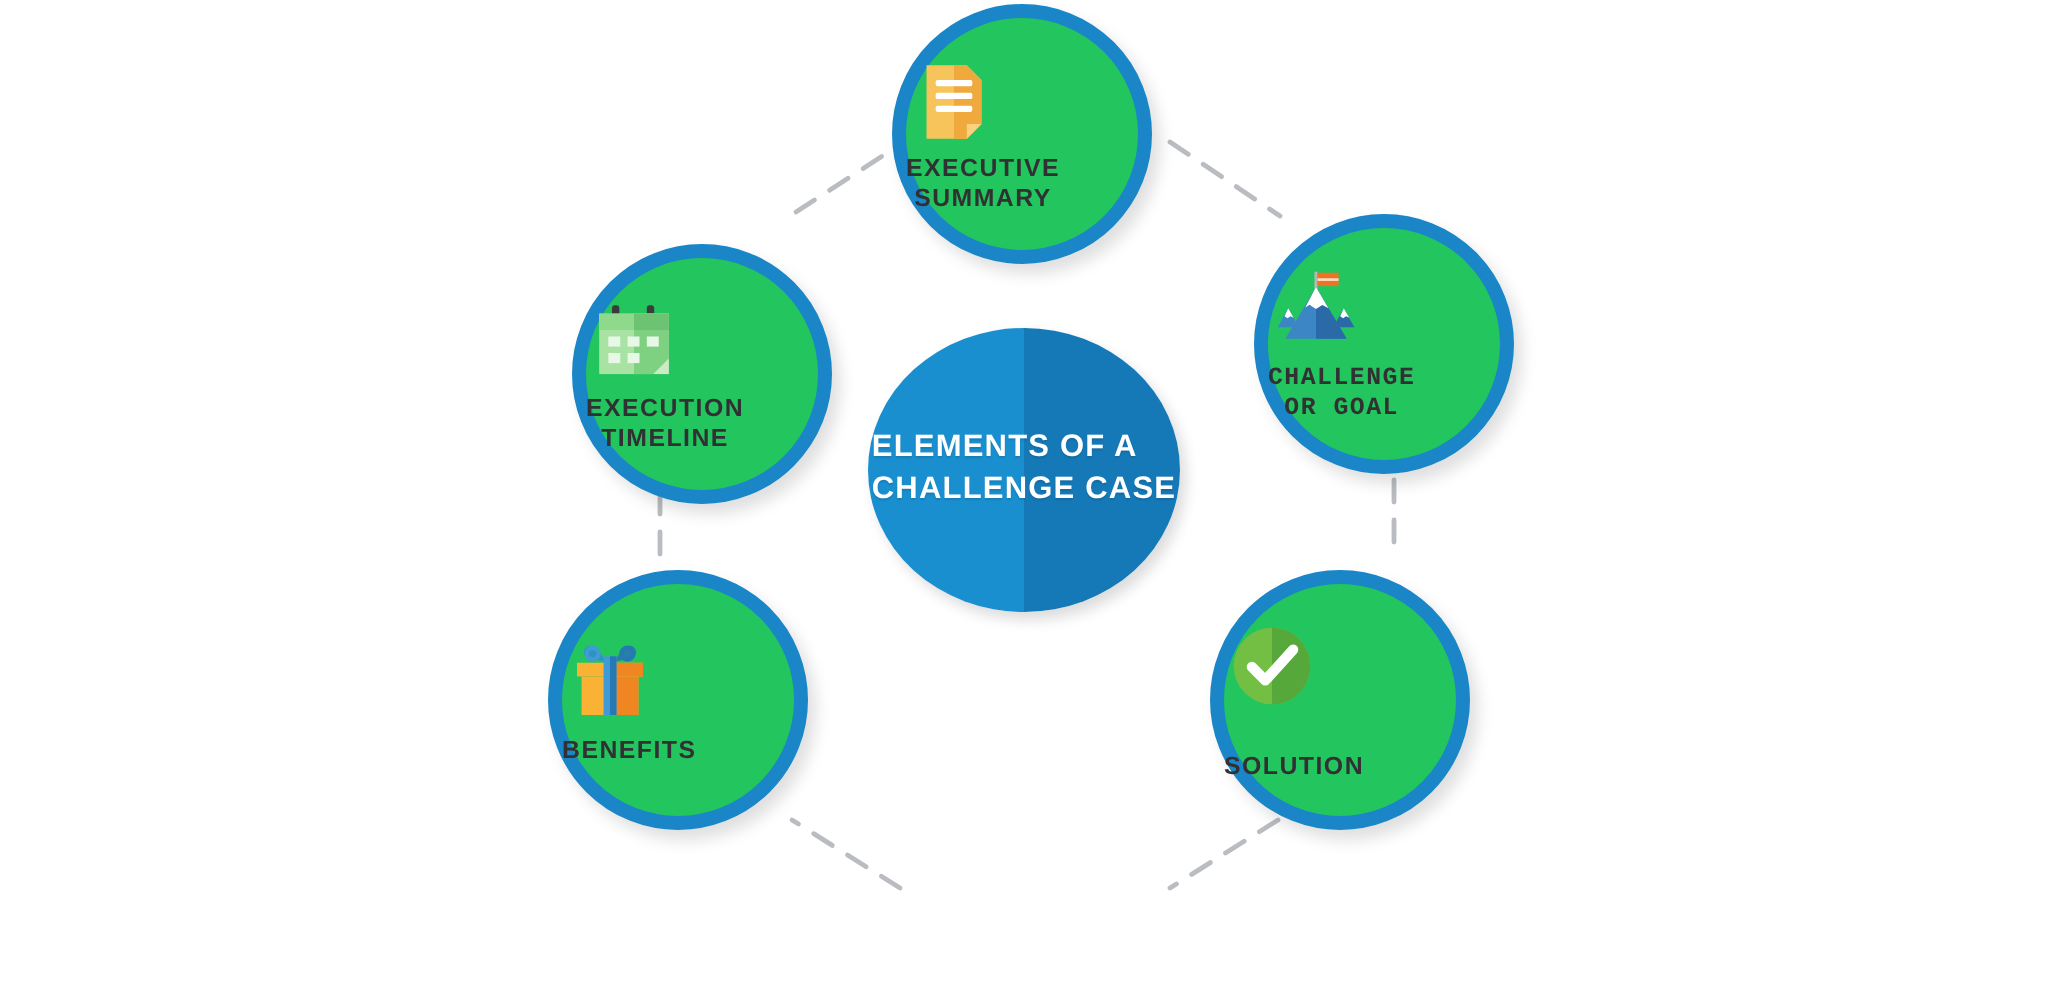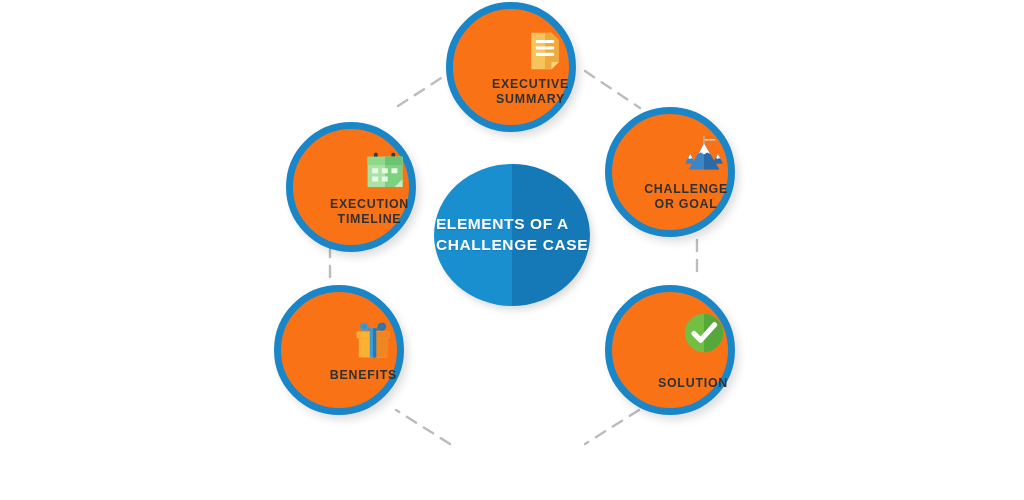--- a/index.html
+++ b/index.html
@@ -60,27 +60,27 @@
     line-height: 1.35;
     text-shadow: 0 1px 1px rgba(0,0,0,0.12);
   }
 
   
   .node {
     position: absolute;
     width: 130px;
     height: 130px;
     border-radius: 50%;
-    background: #f97316;
+    background: #22c55e;
     border: 7px solid #1a86c8;
     box-sizing: border-box;
     box-shadow: 4px 5px 8px rgba(0,0,0,0.13);
     display: flex;
     flex-direction: column;
-    align-items: flex-end;
+    align-items: flex-start;
     justify-content: center;
   }
   .node .icon {
     width: 48px;
     height: 48px;
     display: flex;
     align-items: center;
     justify-content: center;
     margin-bottom: 3px;
   }
@@ -90,21 +90,21 @@
     font-weight: bold;
     letter-spacing: 0.75px;
     line-height: 1.2;
     text-align: center;
     white-space: pre-line;
   }
   .node.two-line .icon { margin-bottom: 2px; }
 
   
   #node-executive-summary { left: 446px; top: 2px; }
-  #node-challenge-or-goal { left: 605px; top: 107px; }
+  #node-challenge-or-goal { left: 627px; top: 107px; font-family: Liberation Mono, monospace; }
   #node-solution          { left: 605px; top: 285px; gap: 16px; }
   #node-cost              { left: 447px; top: 363px; }
   #node-benefits          { left: 274px; top: 285px; }
   #node-execution-timeline{ left: 286px; top: 122px; }
 </style>
 </head>
 <body>
 
 <div id="stage">
 

